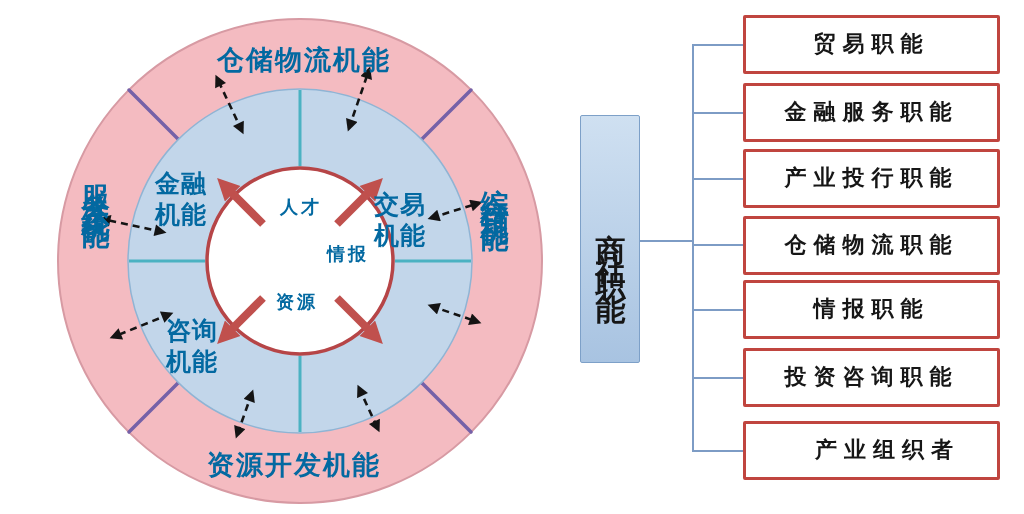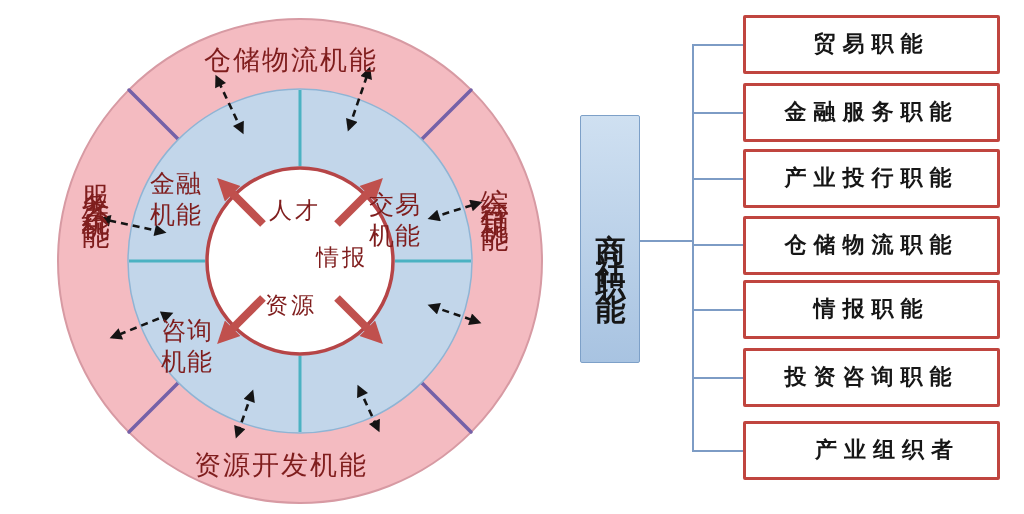--- a/index.html
+++ b/index.html
@@ -18,27 +18,27 @@
   .outer-circle{fill:var(--outer-ring);stroke:var(--outer-border);stroke-width:2;}
   .mid-circle{fill:var(--mid-ring);stroke:var(--mid-border);stroke-width:1.5;}
   .core-circle{fill:#ffffff;stroke:var(--core-border);stroke-width:3.5;}
   .purple-line{stroke:var(--purple);stroke-width:3.5;stroke-linecap:round;}
   .teal-line{stroke:var(--teal);stroke-width:3;}
   .red-line{stroke:var(--red);stroke-width:8;}
   .red-fill{fill:var(--red);}
   .dash-line{stroke:var(--dash);stroke-width:2.6;stroke-dasharray:7 5;}
   .blk-fill{fill:var(--dash);}
   .lbl{
-    position:absolute;color:#7f1d1d;font-weight:400;text-align:left;
+    position:absolute;color:#0369a1;font-weight:700;text-align:center;
     white-space:nowrap;
   }
   .h-lbl{width:200px;font-size:27px;letter-spacing:2px;}
   .v-lbl{writing-mode:vertical-rl;text-orientation:upright;font-size:28px;letter-spacing:7px;}
   .quad-lbl{width:62px;font-size:25px;line-height:31px;letter-spacing:1px;white-space:normal;}
-  .core-lbl{width:64px;font-size:23px;letter-spacing:3px;}
+  .core-lbl{width:64px;font-size:18px;letter-spacing:3px;}
   .root-box{
     position:absolute;left:580px;top:115px;width:60px;height:248px;box-sizing:border-box;
     background:linear-gradient(to bottom,var(--root-top),var(--root-bot));
     border:1.5px solid var(--root-border);border-radius:2px;
     display:flex;align-items:center;justify-content:center;
   }
   .root-box span{
     writing-mode:vertical-rl;text-orientation:upright;
     font-size:30px;font-weight:600;letter-spacing:20px;color:#161616;
     margin-bottom:-20px;

